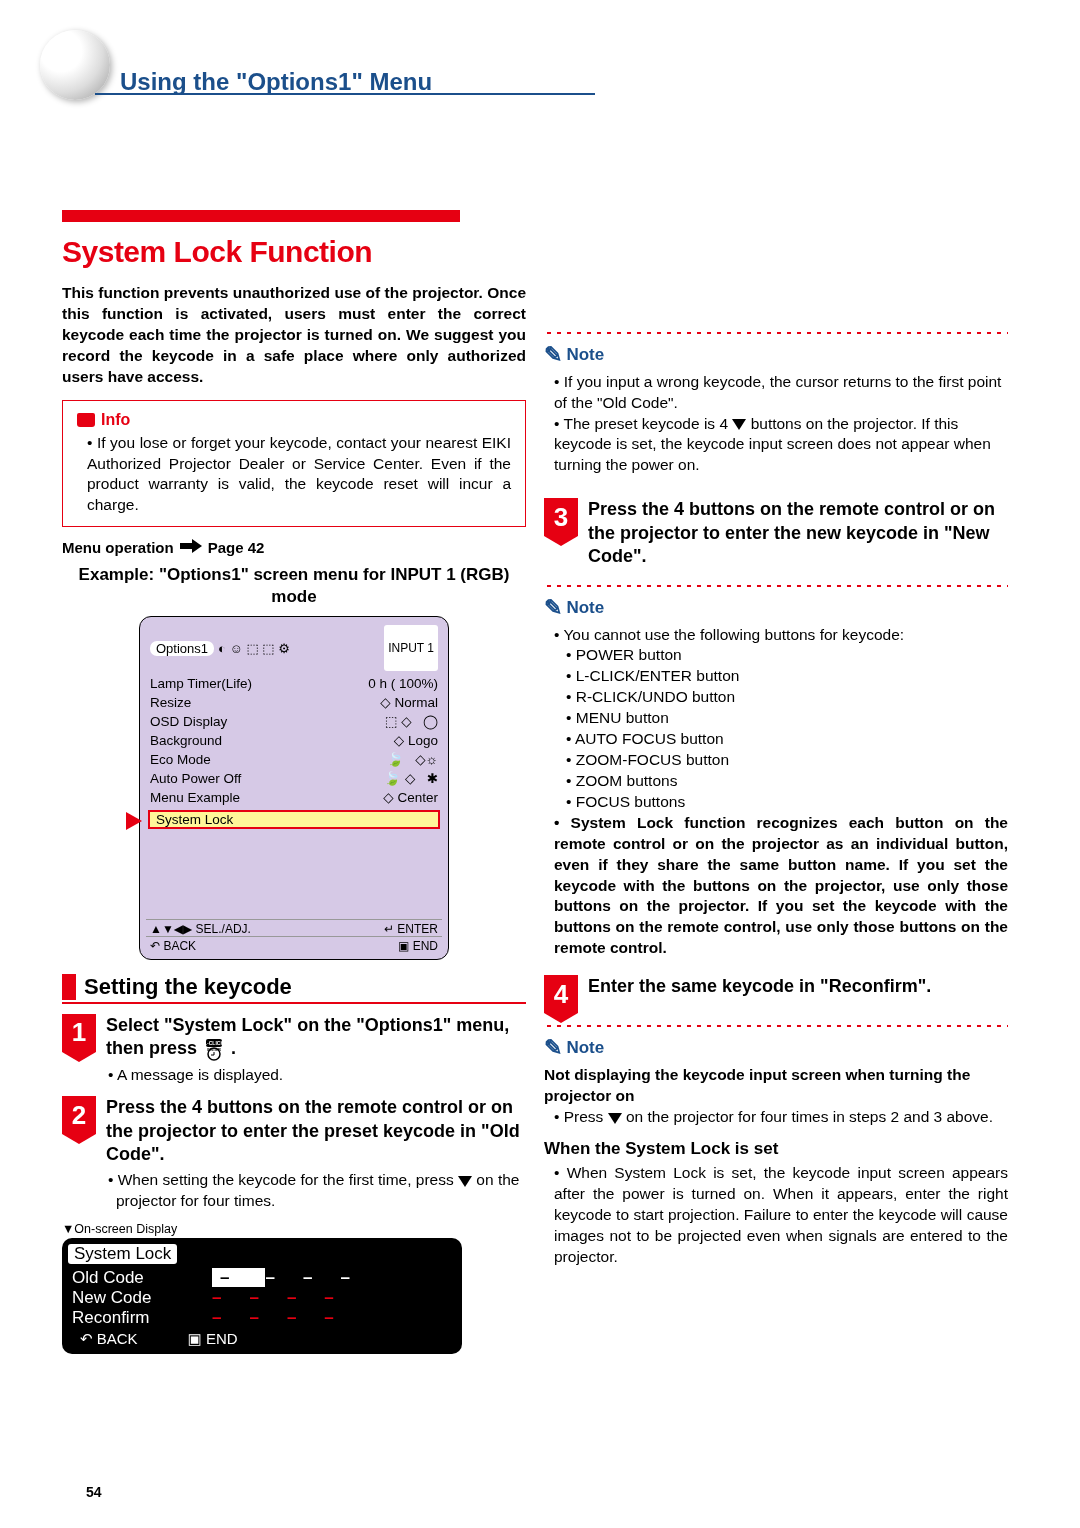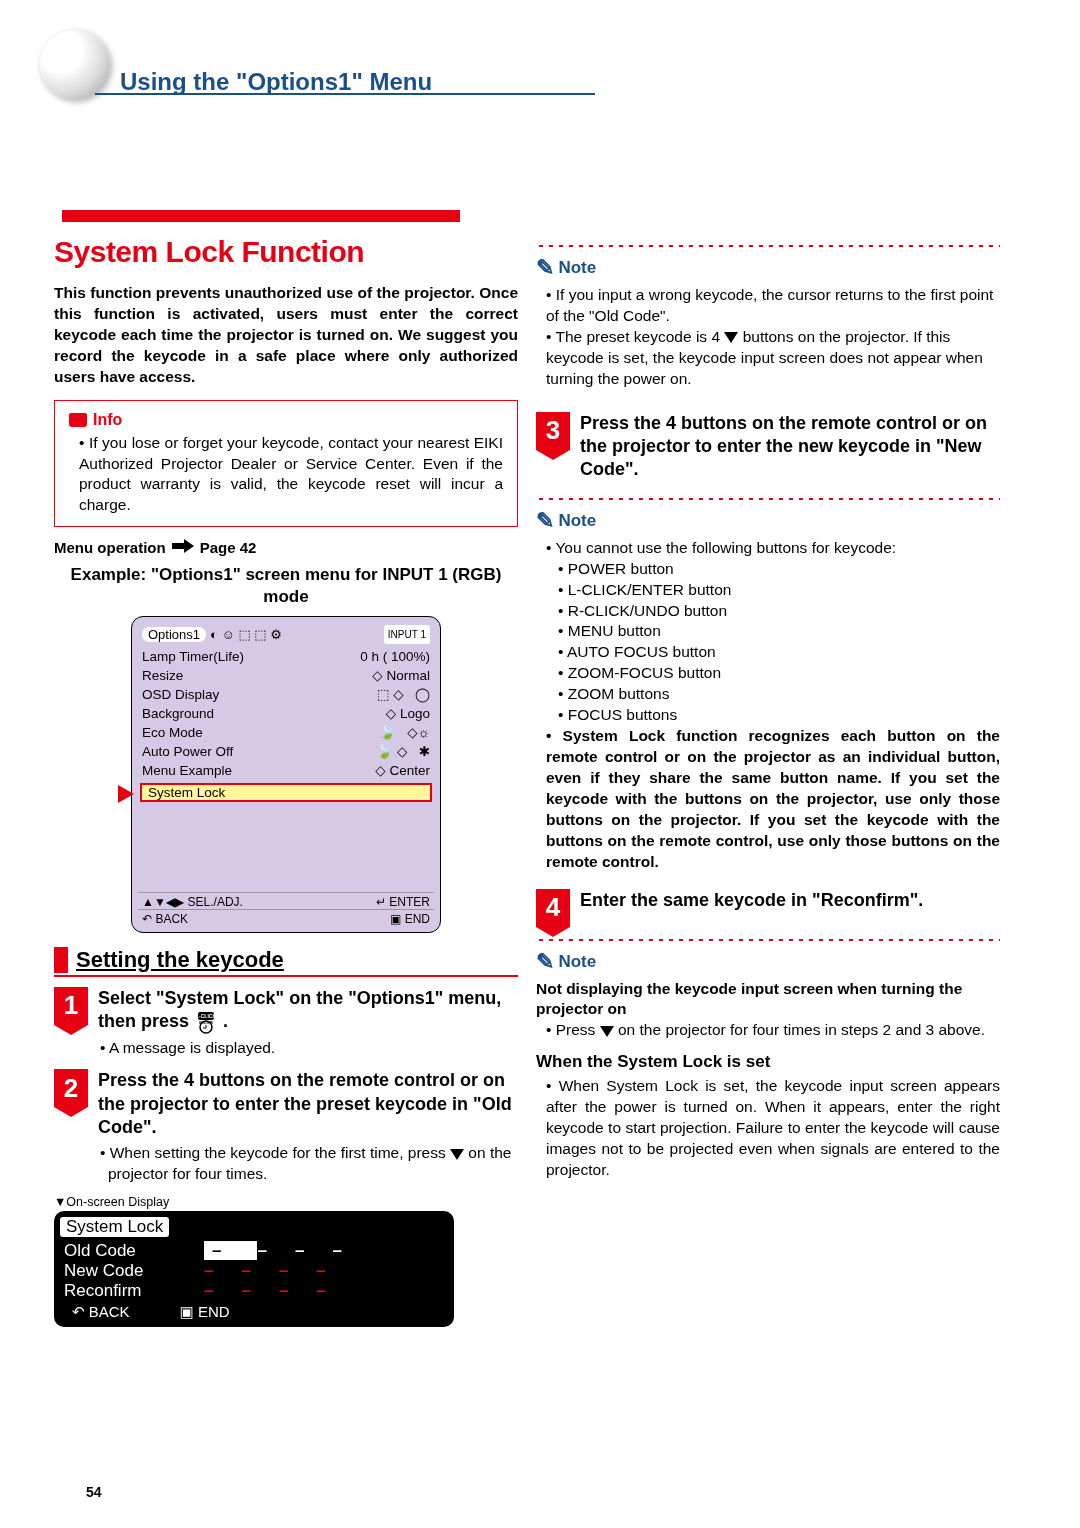--- a/index.html
+++ b/index.html
@@ -42,24 +42,25 @@
   position: absolute;
   top: 210px;
   left: 62px;
   width: 398px;
   height: 12px;
   background: #e60012;
 }
 .content {
   position: absolute;
   top: 235px;
-  left: 54px;
+  left: 62px;
   width: 956px;
   display: flex;
   gap: 18px;
+  align-items: center;
 }
 .col { width: 464px; }
 .h1-red {
   font-size: 30px;
   font-weight: 900;
   color: #e60012;
   margin-bottom: 14px;
   letter-spacing: -0.5px;
 }
 .intro-bold {
@@ -133,22 +134,22 @@
 .osd-title-box {
   background: #fff;
   border-radius: 7px;
   padding: 0 6px;
   font-size: 13px;
 }
 .osd-icons { flex: 1; text-align: left; font-size: 13px; }
 .osd-input {
   background: #fff;
   border-radius: 3px;
-  padding: 4px 4px;
-  font-size: 10px;
+  padding: 16px 4px;
+  font-size: 12px;
 }
 .osd-rows { padding: 2px 4px 0; }
 .osd-row {
   display: flex;
   justify-content: space-between;
   font-size: 13.5px;
   line-height: 1.4;
 }
 .osd-row .lbl { flex: 1; }
 .osd-row .val { text-align: right; }
@@ -175,21 +176,20 @@
   border-top: 1px solid #999;
   padding: 2px 4px 0;
   display: flex;
   justify-content: space-between;
   font-size: 12px;
 }
 .section-head {
   display: flex;
   align-items: center;
   margin-bottom: 8px;
-  text-decoration: underline;
 }
 .section-head .bar {
   width: 14px;
   height: 26px;
   background: #e60012;
   margin-right: 8px;
 }
 .section-head .txt {
   font-size: 22px;
   font-weight: 900;

